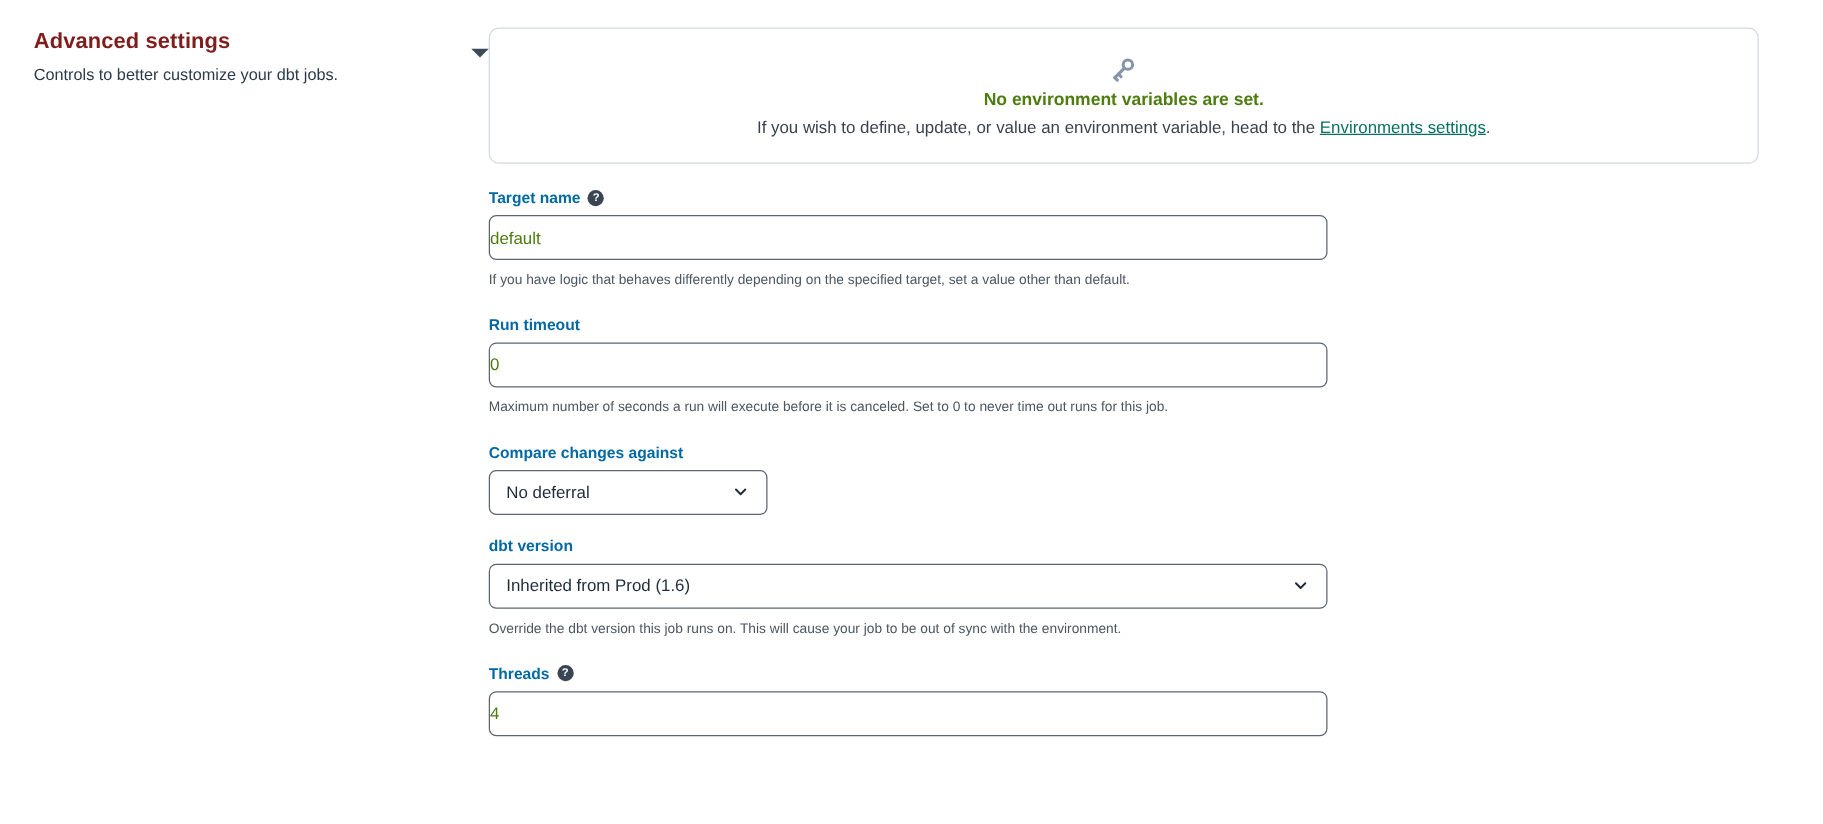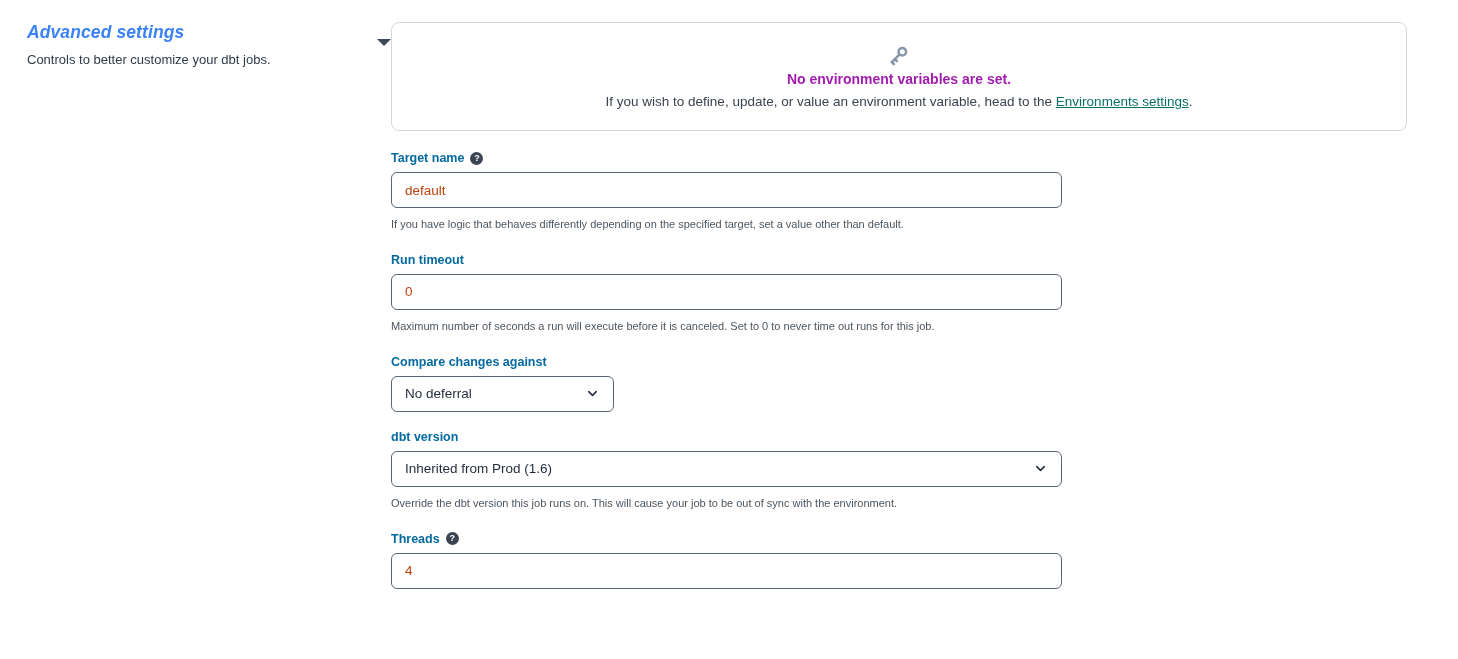--- a/index.html
+++ b/index.html
@@ -3,45 +3,45 @@
 <meta charset="utf-8">
 <style>
   * { margin: 0; padding: 0; box-sizing: border-box; }
   html, body { width: 1458px; height: 659px; background: #ffffff; overflow: hidden; }
   body { font-family: "Liberation Sans", sans-serif; color: #1f2a3a; }
 
   .page { display: flex; padding: 22px 26px 0 27px; }
 
   
   .left-col { width: 364px; flex-shrink: 0; position: relative; }
-  .page-title { font-size: 17.5px; font-weight: 700; color: #3b82f6; letter-spacing: 0.1px; font-style: italic; }
+  .page-title { font-size: 17.5px; font-weight: 700; color: #7f1d1d; letter-spacing: 0.1px; }
   .page-subtitle { font-size: 13px; color: #2c3a49; margin-top: 9px; }
   .collapse-caret { position: absolute; right: 0; top: 17px; width: 0; height: 0; cursor: pointer;
     border-left: 7px solid transparent; border-right: 7px solid transparent; border-top: 7px solid #3d4958; }
 
   
   .right-col { flex: 1; max-width: 1016px; }
 
   .env-box { width: 100%; height: 109px; border: 1px solid #d4d8dd; border-radius: 8px;
     display: flex; flex-direction: column; align-items: center; justify-content: center;
     margin-bottom: 20px; background: #ffffff; }
   .env-icon { line-height: 0; margin-bottom: 5px; }
-  .env-title { font-size: 14px; font-weight: 700; color: #a21caf; margin-bottom: 7px; }
+  .env-title { font-size: 14px; font-weight: 700; color: #4d7c0f; margin-bottom: 7px; }
   .env-msg { font-size: 13.5px; color: #39434e; }
   .env-msg a { color: #087163; text-decoration: underline; cursor: pointer; }
 
   .field-group { margin-bottom: 20px; }
   .label-row { display: flex; align-items: center; gap: 6px; margin-bottom: 7px; }
   .field-label { font-size: 12.5px; font-weight: 700; color: #0369a1; }
   .help-icon { width: 13px; height: 13px; border-radius: 50%; background: #3a4553; color: #ffffff;
     font-size: 9px; font-weight: 700; display: inline-flex; align-items: center; justify-content: center;
     cursor: pointer; line-height: 1; }
 
   .text-input { width: 671px; height: 36px; border: 1px solid #5b6673; border-radius: 6px;
-    padding: 0 13px; font-family: "Liberation Sans", sans-serif; font-size: 13.5px; color: #c2410c;
+    padding: 0 0; font-family: "Liberation Sans", sans-serif; font-size: 13.5px; color: #4d7c0f;
     background: #ffffff; outline: none; display: block; }
 
   .select-box { height: 36px; border: 1px solid #5b6673; border-radius: 6px; background: #ffffff;
     display: flex; align-items: center; justify-content: space-between; padding: 0 13px;
     font-size: 13.5px; color: #1f2a3a; cursor: pointer; }
   .select-box.narrow { width: 223px; }
   .select-box.wide { width: 671px; text-align: center; }
   .chevron { line-height: 0; flex-shrink: 0; margin-left: 10px; }
 
   .helper-text { margin-top: 9px; font-size: 11px; color: #4c565f; line-height: 1.45; max-width: 678px; }

